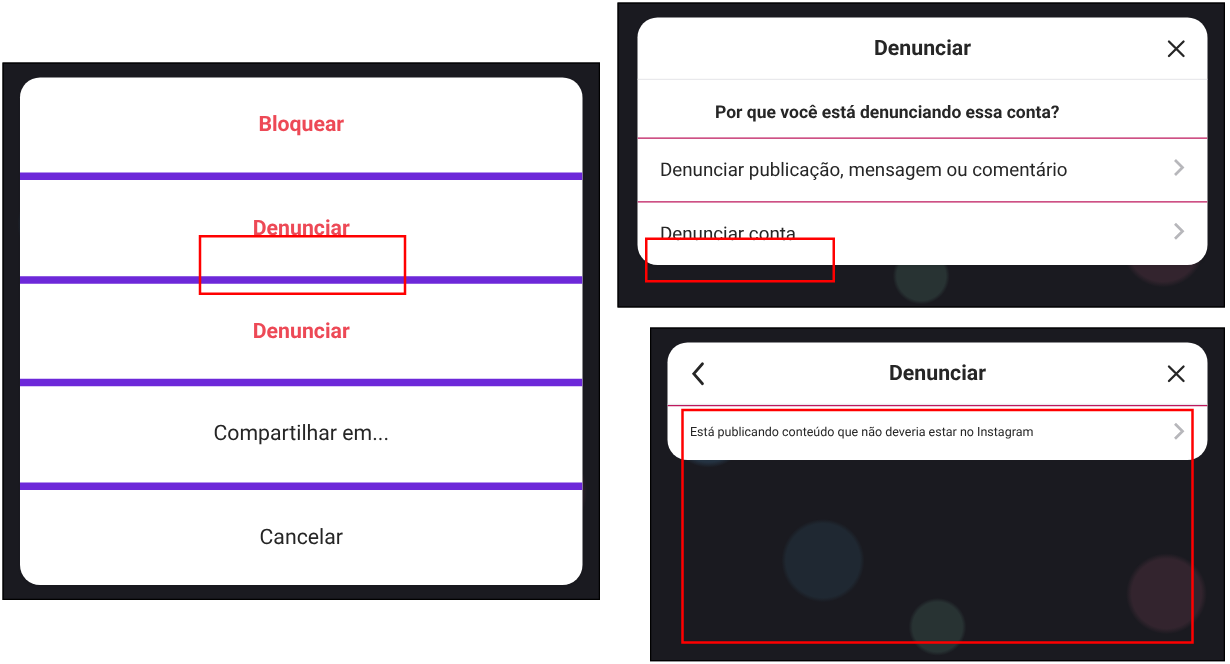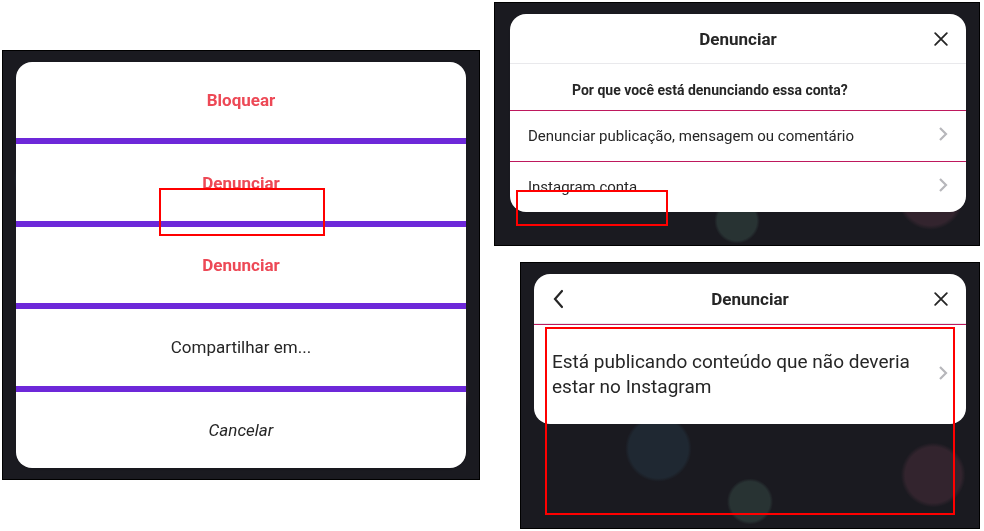--- a/index.html
+++ b/index.html
@@ -53,21 +53,21 @@
   }
   #panel1 .cell {
     flex: 1;
     display: flex;
     align-items: center;
     justify-content: center;
     font-size: 17px;
     border-bottom: 6px solid #6d28d9;
     cursor: pointer;
   }
-  #panel1 .cell:last-child { border-bottom: none; font-style: italic; }
+  #panel1 .cell:last-child { border-bottom: none; }
   .danger { color: #ed4956; font-weight: 700; }
   .normal { color: #262626; }
 
   
   .hl {
     position: absolute;
     border: 2px solid #ff0000;
     pointer-events: none;
   }
 
@@ -152,21 +152,21 @@
   }
   #panel3 {
     position: absolute;
     left: 534px;
     top: 274px;
     width: 432px;
     background: #fff;
     border-radius: 16px;
     overflow: hidden;
   }
-  #panel3 .row { padding: 25px 18px; font-size: 19px; line-height: 1.3; }
+  #panel3 .row { padding: 15px 18px; font-size: 10px; line-height: 1.3; }
 
 </style>
 </head>
 <body>
 
 <div class="bg-dark" id="panel1-bg">
     <div class="bg-noise"></div>
   </div>
 <div id="panel1">
   <div class="cell danger">
@@ -201,21 +201,21 @@
     </span>
   </div>
   <div class="question">Por que você está denunciando essa conta?</div>
   <div class="row">
     <span>Denunciar publicação, mensagem ou comentário</span>
     <span class="chev"><svg viewBox="0 0 10 14">
           <path d="M2 1 L8 7 L2 13"></path>
         </svg></span>
   </div>
   <div class="row">
-    <span>Instagram conta</span>
+    <span>Denunciar conta</span>
     <span class="chev"><svg viewBox="0 0 10 14">
           <path d="M2 1 L8 7 L2 13"></path>
         </svg></span>
   </div>
 </div>
 
 <div class="hl" style="left:516px; top:190px; width:152px; height:36px;"></div>
 
 <div class="bg-dark" id="panel3-bg">
     <div class="bg-noise"></div>

